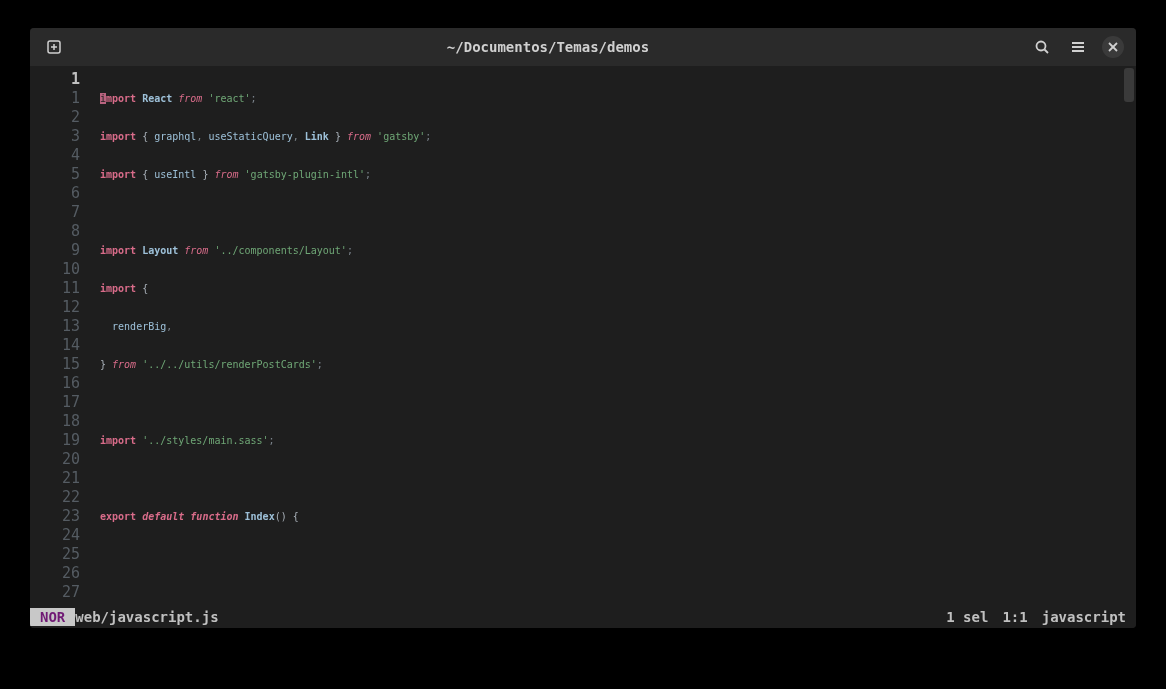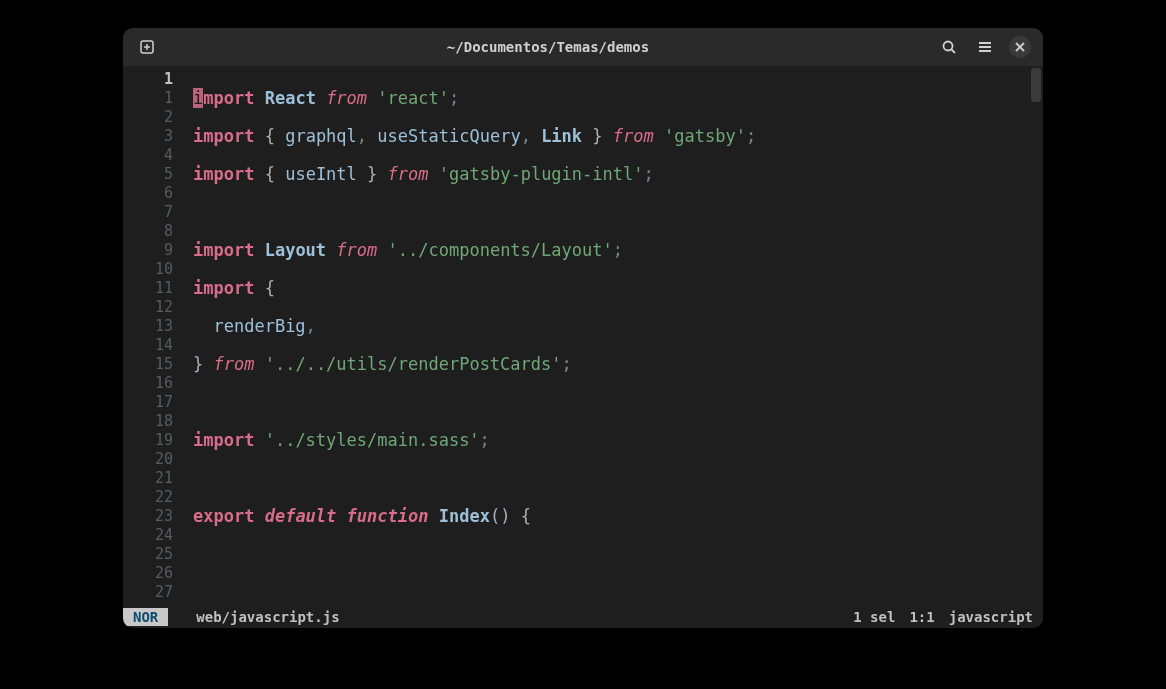--- a/index.html
+++ b/index.html
@@ -7,23 +7,23 @@
     background: #000;
     font-family: 'Menlo', 'Consolas', 'DejaVu Sans Mono', monospace;
     font-size: 15px;
     display: flex;
     align-items: flex-start;
     justify-content: center;
     min-height: 689px;
     padding: 28px 30px 0 30px;
   }
   .window {
-    width: 920px;
+    width: 1106px;
     background: #1a1a1a;
-    border-radius: 10px;
+    border-radius: 4px;
     box-shadow: 0 20px 40px rgba(0,0,0,0.8);
     overflow: hidden;
     display: flex;
     flex-direction: column;
   }
   .titlebar {
     height: 38px;
     background: #2a2a2a;
     display: flex;
     align-items: center;
@@ -56,21 +56,21 @@
     padding: 4px 12px 4px 0;
     user-select:none;
     font-size:15px;
     line-height: 19px;
   }
   .gutter .cur { color:#c0c0c0; font-weight:600; }
   .code {
     flex:1;
     padding: 4px 8px;
     color: #c0c0c0;
-    font-size:17px;
+    font-size:10px;
     line-height:19px;
     white-space: pre;
     position:relative;
   }
   .code .cursor-bg {
     background:#b9637f;
     color:#1e1e1e;
   }
   .scrollbar {
     width: 14px;
@@ -100,24 +100,24 @@
     background: #1e1e1e;
     display:flex;
     align-items:center;
     font-size:14px;
     font-weight:600;
     color:#c0c0c0;
     padding-right:10px;
   }
   .mode-pill {
     background:#c8c8c8;
-    color:#0c4a6e;
+    color:#701a75;
     font-weight:700;
     padding: 1px 10px;
-    margin-right:28px;
+    margin-right:0;
   }
   .status-right { margin-left:auto; display:flex; gap:14px; }
 </style>
 </head>
 <body>
 
 <div class="window">
 
   <div class="titlebar">
     <div class="titlebar-left">

